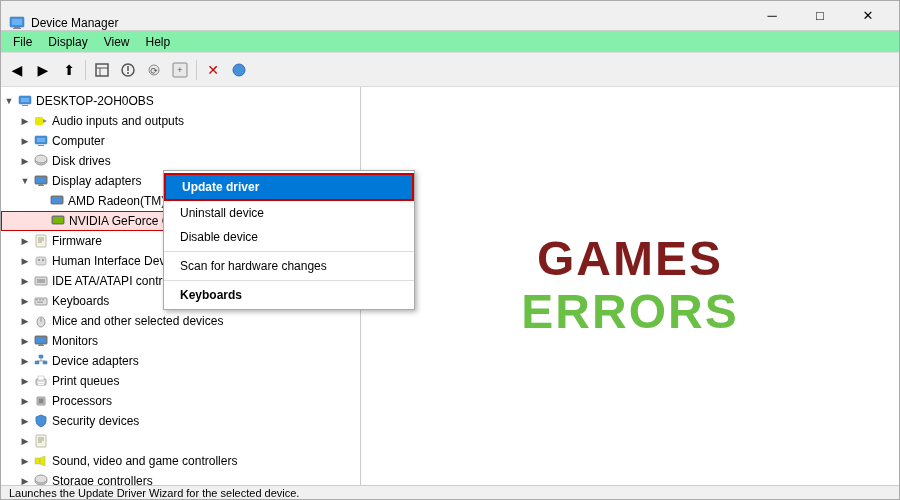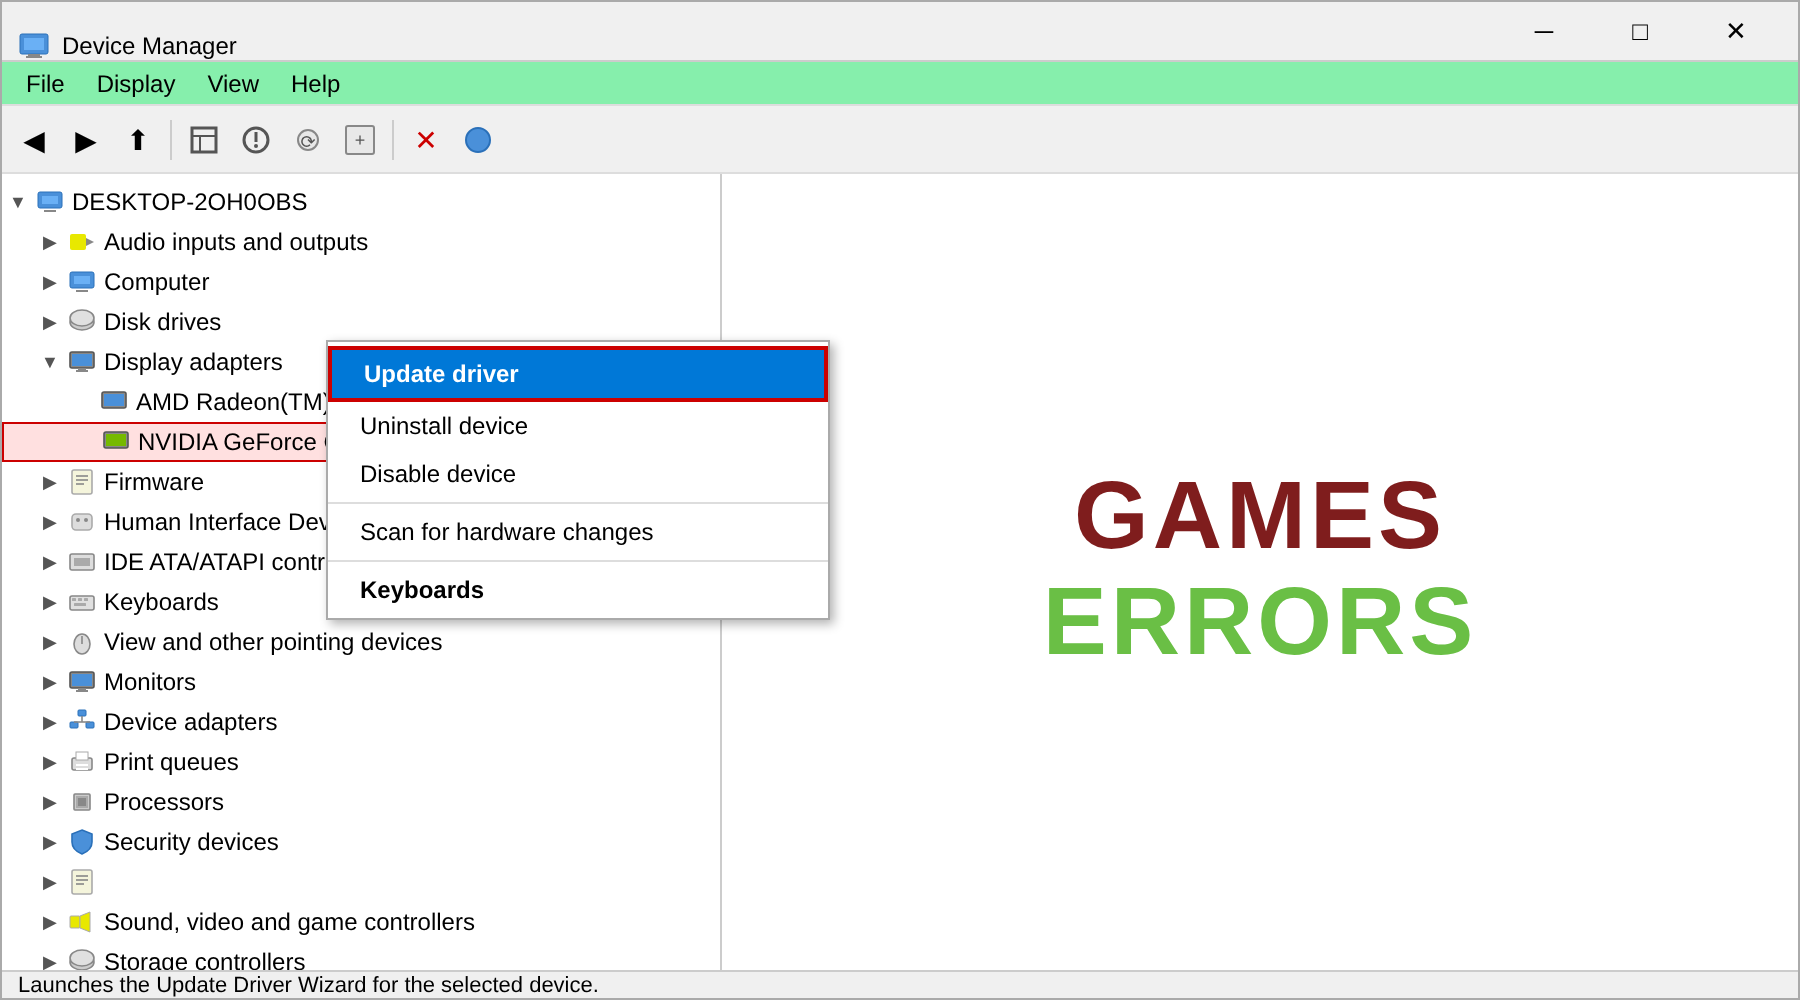--- a/index.html
+++ b/index.html
@@ -456,21 +456,21 @@
 
       <div class="tree-item">
         <span class="tree-indent"></span>
         <span class="tree-arrow">▶</span>
         <span class="tree-icon">
           <svg width="14" height="14" viewBox="0 0 14 14">
               <ellipse cx="7" cy="8" rx="4" ry="5" fill="#ddd" stroke="#888" stroke-width="0.8"></ellipse>
               <line x1="7" y1="4" x2="7" y2="8" stroke="#888" stroke-width="0.8"></line>
             </svg>
         </span>
-        <span class="tree-label">View and other pointing devices</span>
+        <span class="tree-label">Mice and other selected devices</span>
       </div>
 
       <div class="tree-item">
         <span class="tree-indent"></span>
         <span class="tree-arrow">▶</span>
         <span class="tree-icon">
           <svg width="14" height="14" viewBox="0 0 14 14">
               <rect x="1" y="2" width="12" height="8" rx="1" fill="#888" stroke="#555" stroke-width="0.8"></rect>
               <rect x="2" y="3" width="10" height="6" fill="#4a90d9"></rect>
               <rect x="5" y="10" width="4" height="1" fill="#888"></rect>

